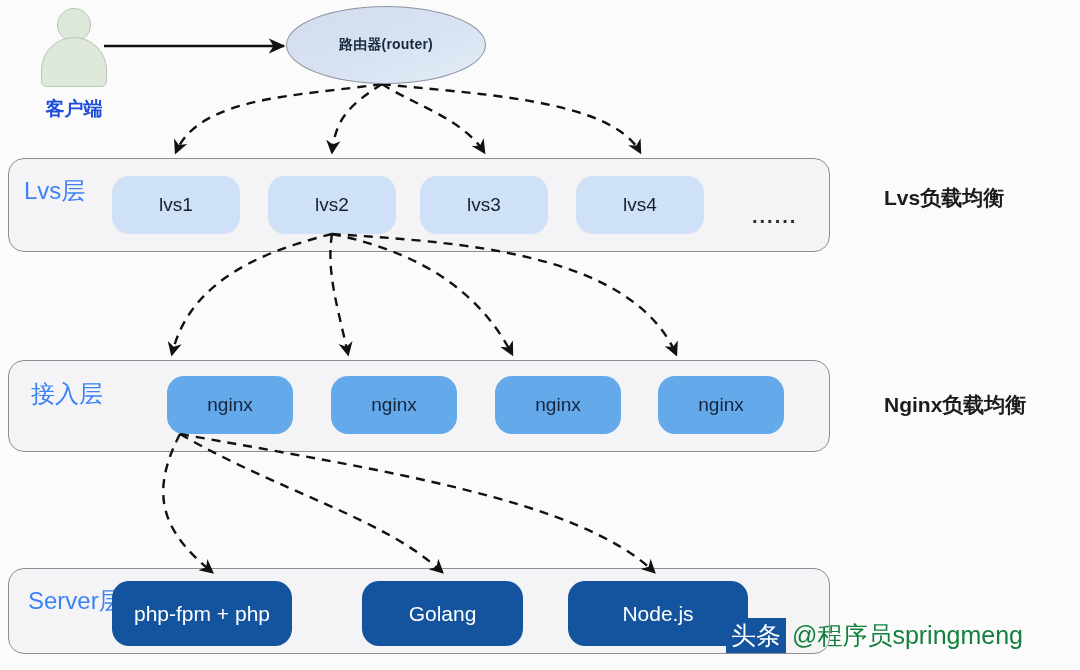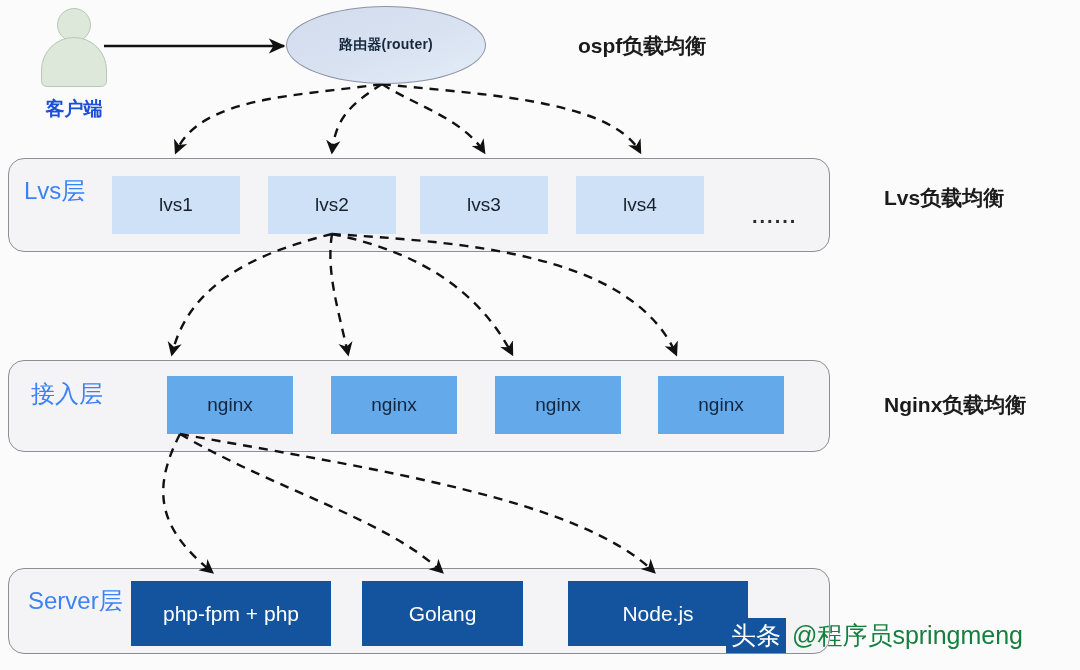--- a/index.html
+++ b/index.html
@@ -127,20 +127,21 @@
   .lab-server { left: 28px;  top: 585px; }
 
   
   .node {
     position: absolute;
     display: flex;
     align-items: center;
     justify-content: center;
     box-sizing: border-box;
     z-index: 4;
+    border-radius: 17px;
   }
   .node-lvs {
     top: 176px;
     width: 128px;
     height: 58px;
     background: #cfe1f6;
     color: #17202d;
     font-size: 19px;
   }
   .node-nginx {
@@ -234,42 +235,41 @@
   <div class="client-figure">
     <div class="client-head"></div>
     <div class="client-body"></div>
   </div>
   <div class="client-label">客户端</div>
 
   <div class="router-ellipse">
     <span class="router-text">路由器(router)</span>
   </div>
 
-  <div class="side-caption cap-ospf">ospf负载均衡</div>
   <div class="side-caption cap-nginx">Nginx负载均衡</div>
   <div class="side-caption cap-lvs">Lvs负载均衡</div>
 
   <div class="layer layer-lvs"></div>
   <div class="layer-label lab-lvs">Lvs层</div>
   <div class="node node-lvs" style="left:112px">lvs1</div>
   <div class="node node-lvs" style="left:268px">lvs2</div>
   <div class="node node-lvs" style="left:420px">lvs3</div>
   <div class="node node-lvs" style="left:576px">lvs4</div>
   <div class="ellipsis-dots">......</div>
 
   <div class="layer layer-access"></div>
   <div class="layer-label lab-access">接入层</div>
   <div class="node node-nginx" style="left:120px">nginx</div>
   <div class="node node-nginx" style="left:284px">nginx</div>
   <div class="node node-nginx" style="left:448px">nginx</div>
   <div class="node node-nginx" style="left:611px">nginx</div>
 
   <div class="layer layer-server"></div>
   <div class="layer-label lab-server">Server层</div>
-  <div class="node node-server" style="left:131px;width:200px">php-fpm + php</div>
+  <div class="node node-server" style="left:112px;width:180px">php-fpm + php</div>
   <div class="node node-server" style="left:362px;width:161px">Golang</div>
   <div class="node node-server" style="left:568px;width:180px">Node.js</div>
 
   <div class="watermark">
     <span class="wm-badge">头条</span>
     <span class="wm-text">@程序员springmeng</span>
   </div>
 
 </div>
 

